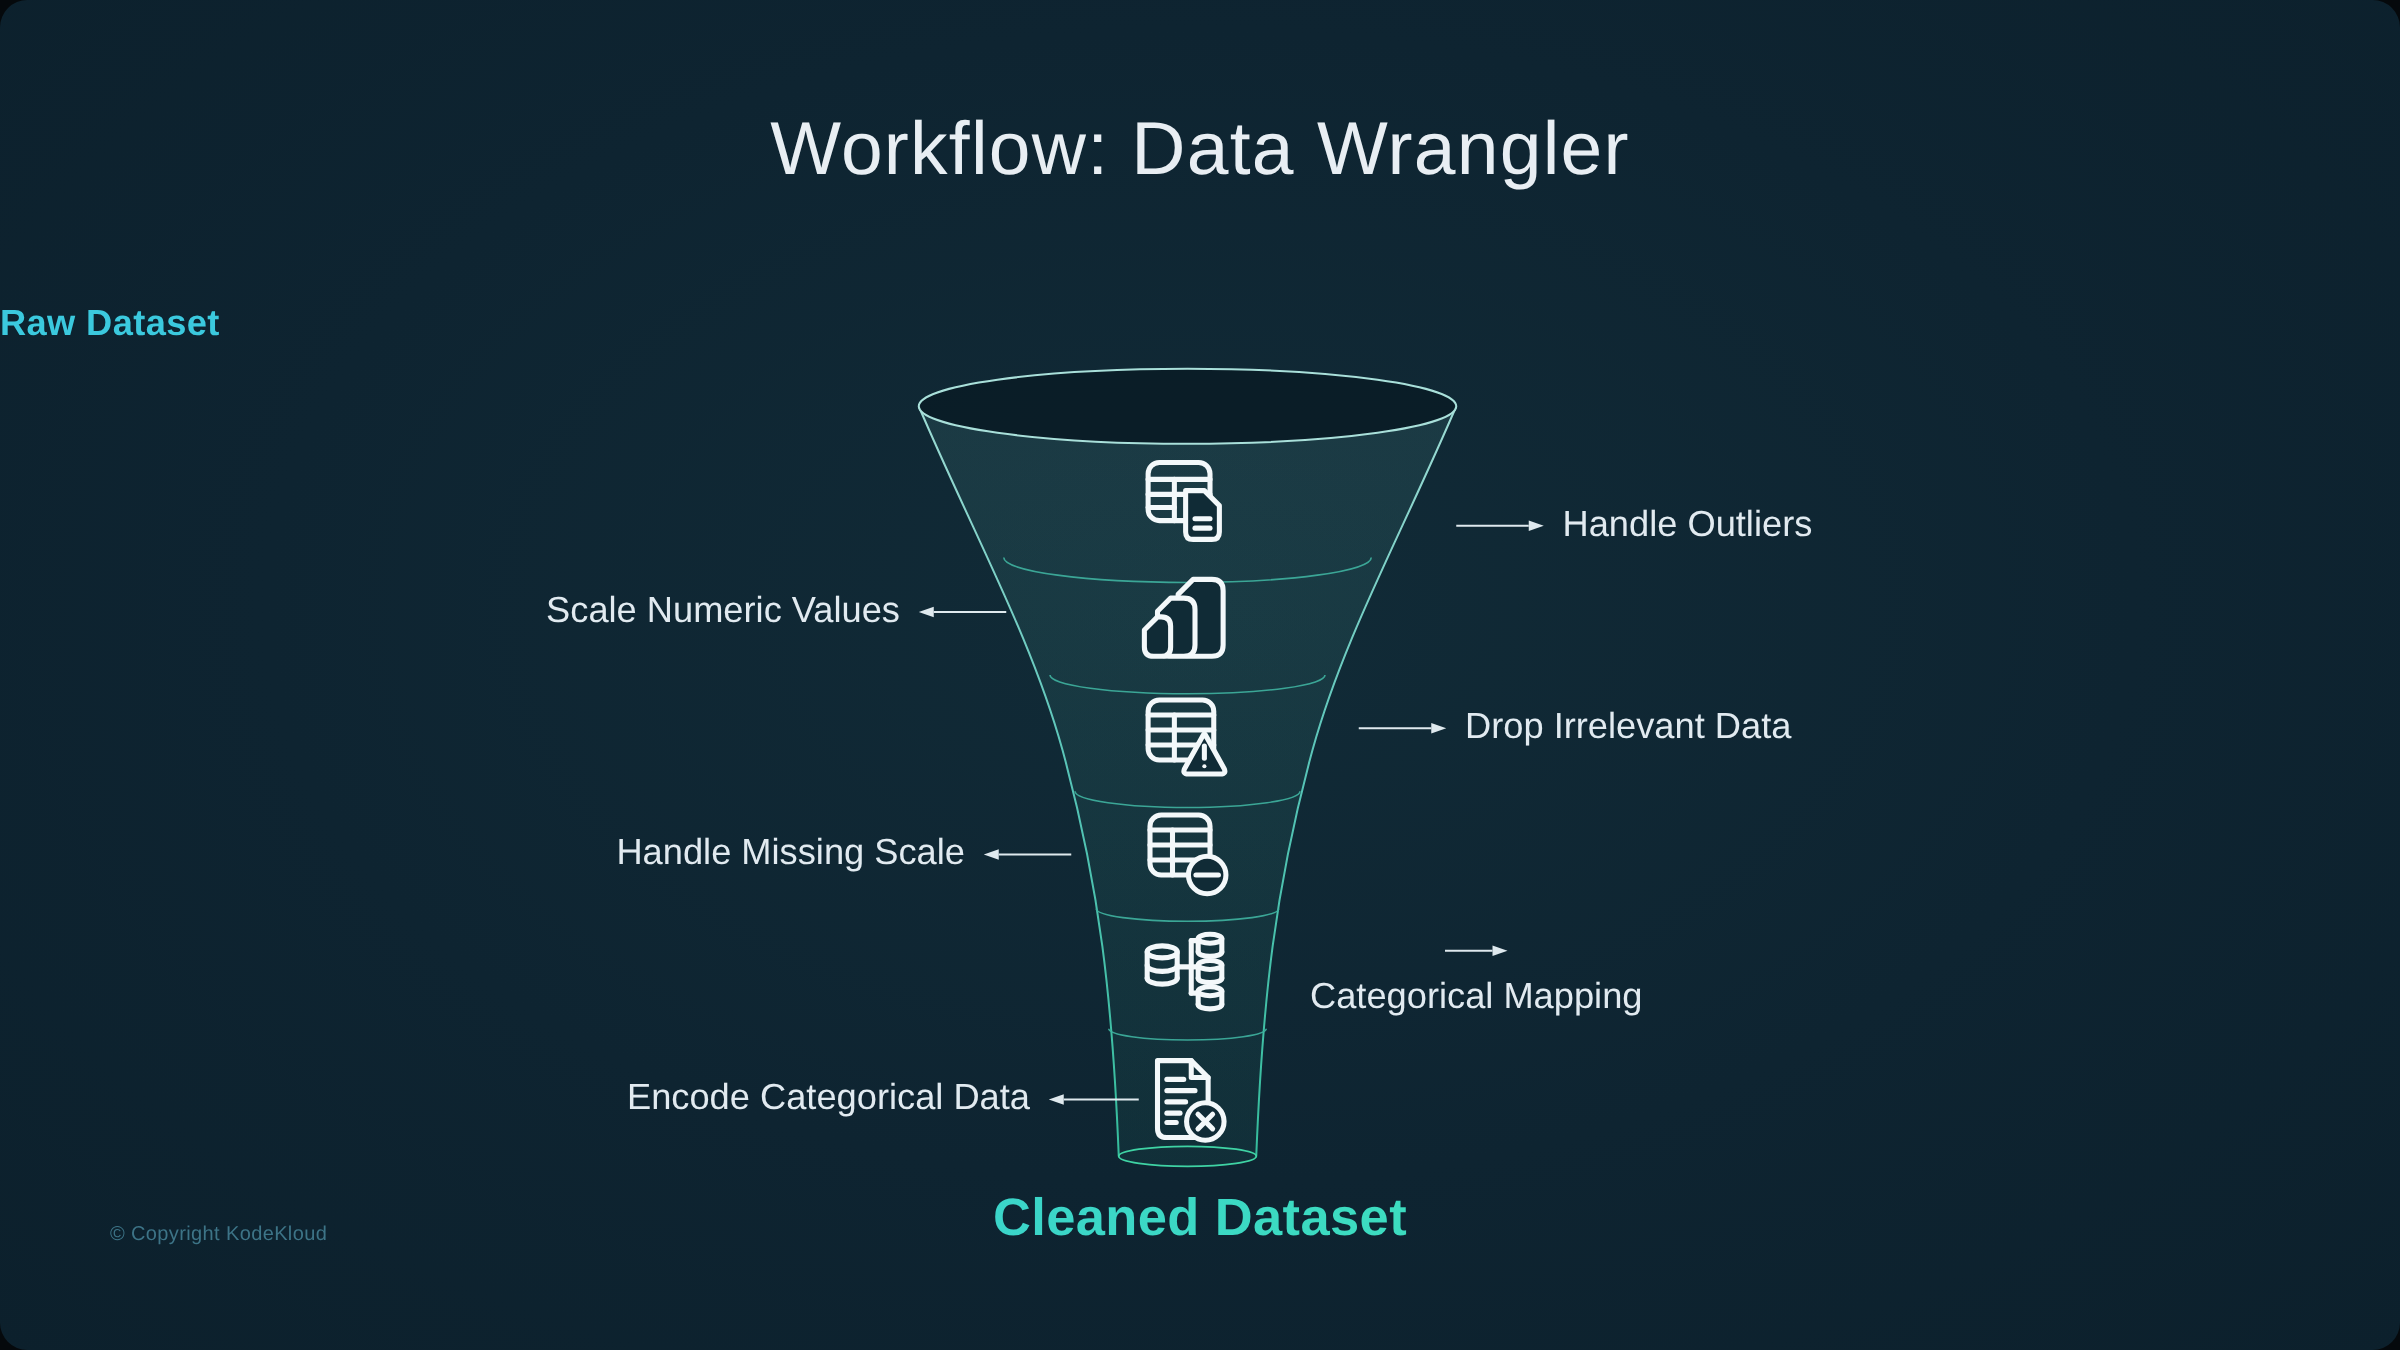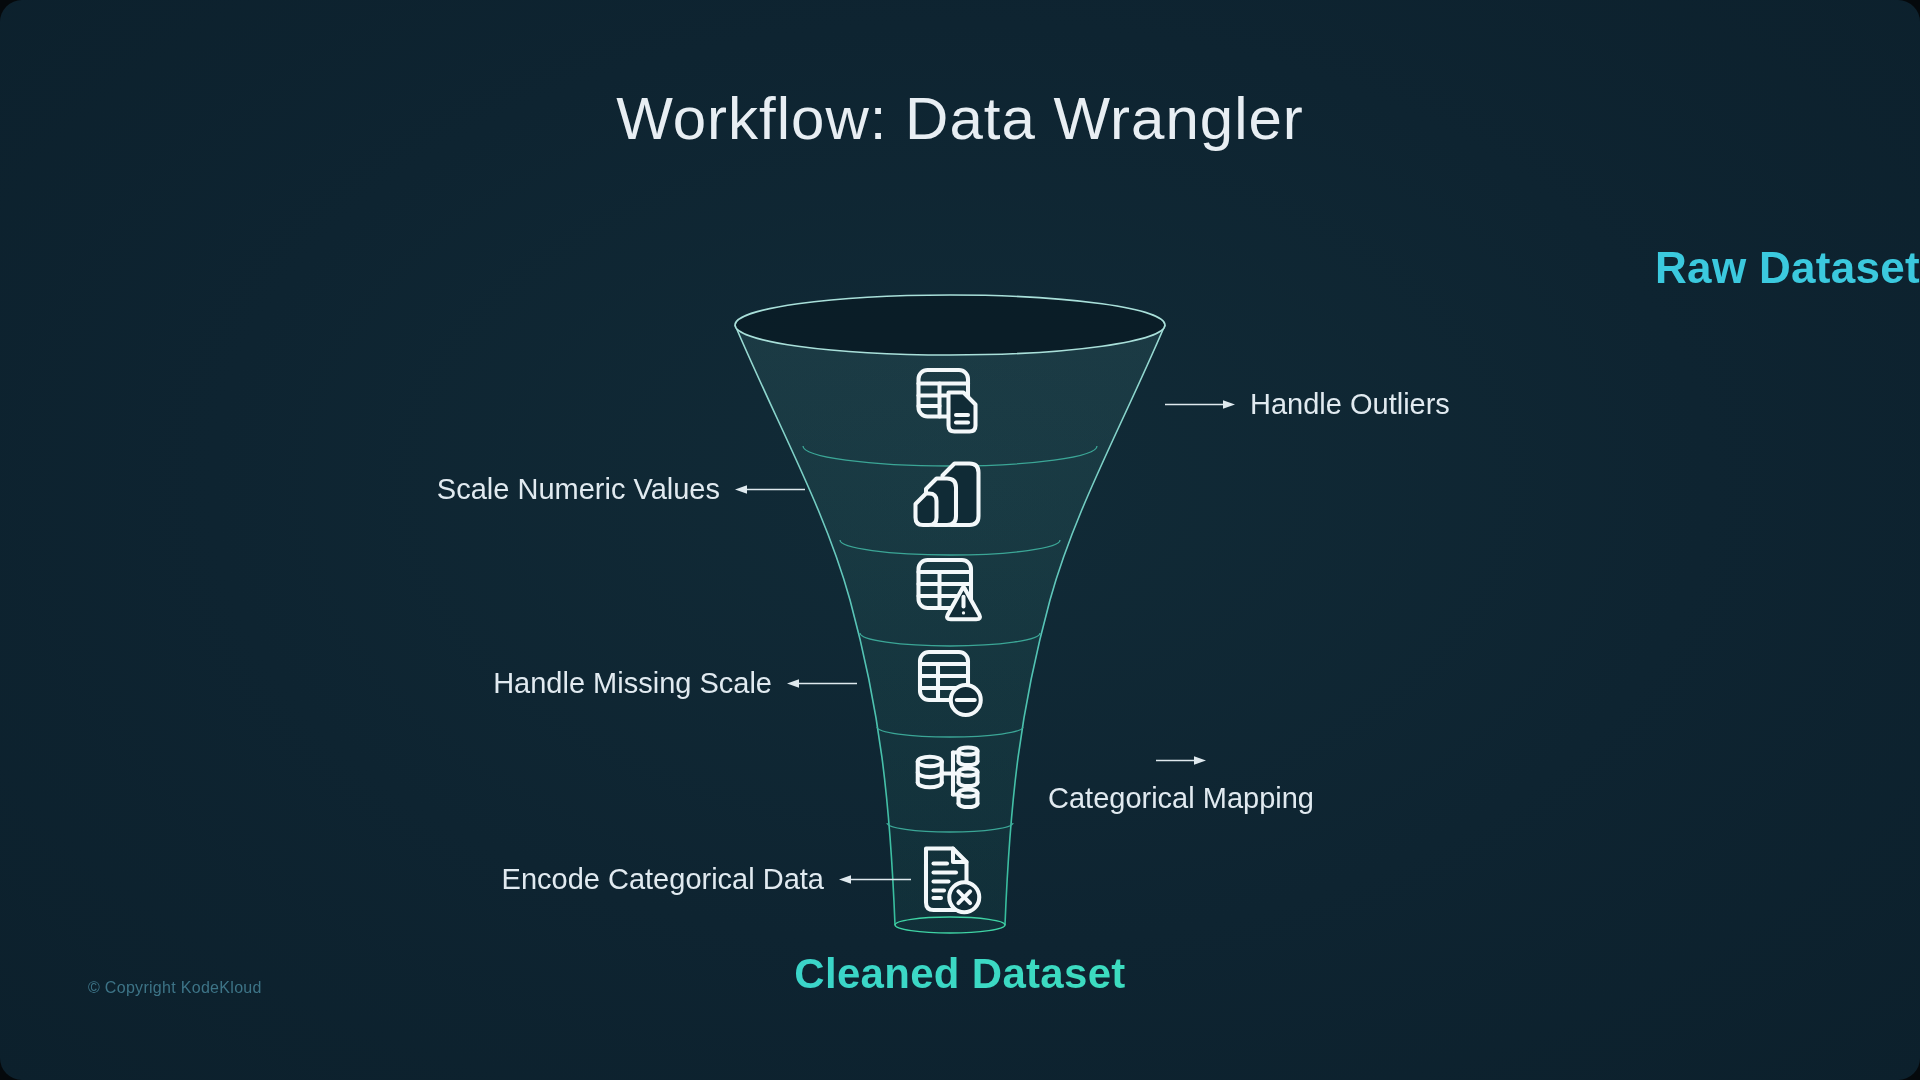--- a/index.html
+++ b/index.html
@@ -7,37 +7,37 @@
   .slide{
     position:relative;width:1920px;height:1080px;margin:0 auto;
     background:radial-gradient(ellipse at 50% 45%, #112b37 0%, #0e2431 55%, #0c202c 100%);
     border-radius:22px;overflow:hidden;
   }
   .title{
     position:absolute;top:84px;left:0;width:100%;text-align:center;
     font-size:60px;font-weight:300;letter-spacing:1px;color:#e8eef3;
   }
   .raw-label{
-    position:absolute;top:243px;left:0;width:100%;text-align:right;
-    font-size:44px;font-weight:bold;color:#3bc9de;letter-spacing:0.3px;
+    position:absolute;top:243px;left:0;width:100%;text-align:left;
+    font-size:29px;font-weight:bold;color:#3bc9de;letter-spacing:0.3px;
   }
   .cleaned-label{
     position:absolute;top:950px;left:0;width:100%;text-align:center;
     font-size:42px;font-weight:bold;letter-spacing:0.3px;
     background:linear-gradient(90deg,#38c8dc 10%,#3fe9ac 90%);
     -webkit-background-clip:text;background-clip:text;
     color:transparent;
   }
   .funnel-svg{position:absolute;left:690px;top:280px;}
   .step{
     position:absolute;display:flex;align-items:center;gap:14px;
     transform:translateY(-50%);font-size:29px;color:#e1eaf0;white-space:nowrap;
   }
   .step svg{display:block;flex:none;}
-  #step-handle-outliers{left:1164px;top:404px;}
+  #step-handle-outliers{left:1164px;top:420px;}
   #step-scale-numeric{right:1114px;top:489px;align-items:center;}
   #step-drop-irrelevant{left:1086px;top:582px;}
   #step-handle-missing{right:1062px;top:683px;}
   #step-categorical-mapping{left:1048px;top:784px;flex-direction:column;}
   #step-encode-categorical{right:1008px;top:879px;}
   .copyright{
     position:absolute;left:40px;top:979px;
     font-size:16px;color:#3d7487;letter-spacing:0.3px;margin-left:48px;
   }
 </style>
@@ -169,20 +169,27 @@
   </div>
 
   <div class="step" id="step-scale-numeric">
     <span>Scale Numeric Values</span>
     <svg width="72" height="14" viewBox="0 0 72 14">
       <polygon points="13,2.8 1,7 13,11.2" fill="#dfe9ee"></polygon>
       <line x1="13" y1="7" x2="71" y2="7" stroke="#dfe9ee" stroke-width="1.6"></line>
     </svg>
   </div>
 
+  <div class="step" id="step-drop-irrelevant">
+    <svg width="72" height="14" viewBox="0 0 72 14">
+      <line x1="1" y1="7" x2="59" y2="7" stroke="#dfe9ee" stroke-width="1.6"></line>
+      <polygon points="59,2.8 71,7 59,11.2" fill="#dfe9ee"></polygon>
+    </svg>
+    <span>Drop Irrelevant Data</span>
+  </div>
 
   <div class="step" id="step-handle-missing">
     <span>Handle Missing Scale</span>
     <svg width="72" height="14" viewBox="0 0 72 14">
       <polygon points="13,2.8 1,7 13,11.2" fill="#dfe9ee"></polygon>
       <line x1="13" y1="7" x2="71" y2="7" stroke="#dfe9ee" stroke-width="1.6"></line>
     </svg>
   </div>
 
   <div class="step" id="step-categorical-mapping">

